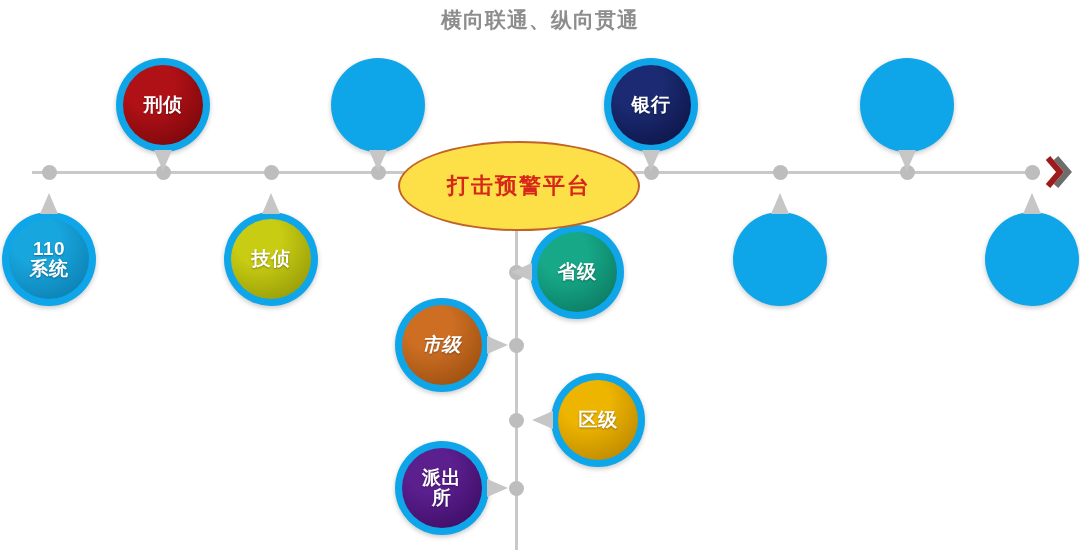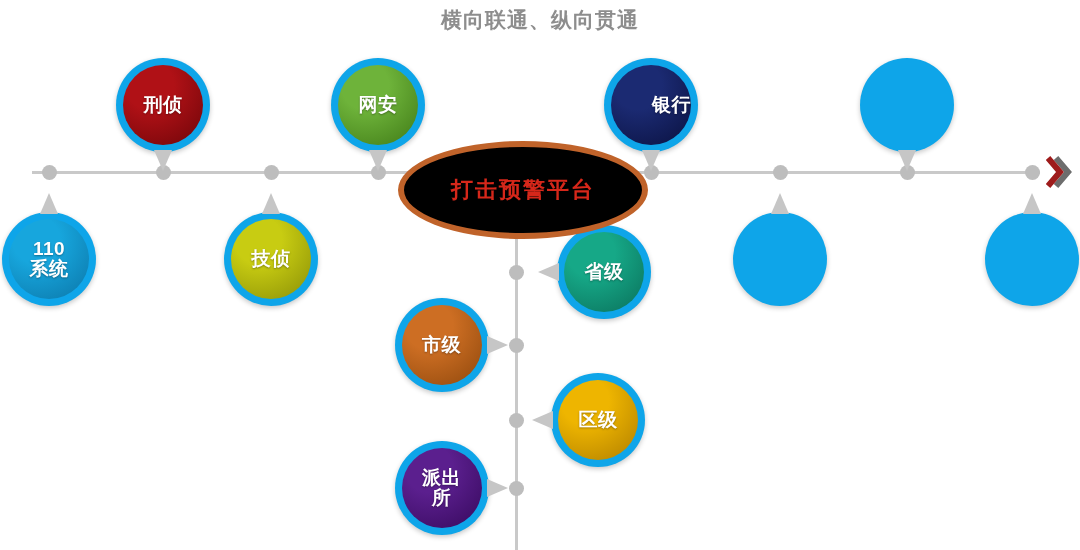--- a/index.html
+++ b/index.html
@@ -134,23 +134,23 @@
     border-left: 21px solid #c6c6c6;
   }
 
   
   .center-node {
     position: absolute;
     left: 398px;
     top: 141px;
     width: 238px;
     height: 86px;
-    border: 6px solid #0f766e;
-    border-radius: 50%;
-    background: #000000;
+    border: 2px solid #0f766e;
+    border-radius: 50%;
+    background: #fde047;
     display: flex;
     align-items: center;
     justify-content: center;
     z-index: 6;
   }
   .center-node .label {
     font-size: 22px;
     font-weight: bold;
     color: #d6271a;
     letter-spacing: 2px;
@@ -193,29 +193,24 @@
       <div class="balloon" style="left: 116px; top: 58px;">
         <div class="tail down"></div>
         <div class="inner" style="background: radial-gradient(circle at 34% 26%, rgb(176, 17, 22) 0%, rgb(176, 17, 22) 30%, rgb(110, 5, 9) 100%);">
           <div>
             <span>刑侦</span>
           </div>
         </div>
       </div>
       <div class="balloon" style="left: 331px; top: 58px;">
         <div class="tail down"></div>
-        <div class="inner" style="background: radial-gradient(circle at 34% 26%, rgb(110, 179, 58) 0%, rgb(110, 179, 58) 30%, rgb(63, 122, 22) 100%);">
-          <div>
-            <span>网安</span>
-          </div>
-        </div>
       </div>
       <div class="balloon" style="left: 604px; top: 58px;">
         <div class="tail down"></div>
-        <div class="inner" style="background: radial-gradient(circle at 34% 26%, rgb(27, 42, 114) 0%, rgb(27, 42, 114) 30%, rgb(10, 17, 63) 100%); justify-content: flex-end;">
+        <div class="inner" style="background: radial-gradient(circle at 34% 26%, rgb(27, 42, 114) 0%, rgb(27, 42, 114) 30%, rgb(10, 17, 63) 100%);">
           <div>
             <span>银行</span>
           </div>
         </div>
       </div>
       <div class="balloon" style="left: 860px; top: 58px;">
         <div class="tail down"></div>
       </div>
       <div class="balloon" style="left: 2px; top: 212px;">
         <div class="tail up"></div>
@@ -233,31 +228,31 @@
             <span>技侦</span>
           </div>
         </div>
       </div>
       <div class="balloon" style="left: 733px; top: 212px;">
         <div class="tail up"></div>
       </div>
       <div class="balloon" style="left: 985px; top: 212px;">
         <div class="tail up"></div>
       </div>
-      <div class="balloon" style="left: 557px; top: 225px;">
+      <div class="balloon" style="left: 530px; top: 225px;">
         <div class="tail left"></div>
         <div class="inner" style="background: radial-gradient(circle at 34% 26%, rgb(22, 168, 135) 0%, rgb(22, 168, 135) 30%, rgb(10, 112, 90) 100%);">
           <div>
             <span>省级</span>
           </div>
         </div>
       </div>
       <div class="balloon" style="left: 394.5px; top: 298px;">
         <div class="tail right"></div>
-        <div class="inner" style="background: radial-gradient(circle at 34% 26%, rgb(205, 110, 35) 0%, rgb(205, 110, 35) 30%, rgb(143, 72, 12) 100%);">
+        <div class="inner" style="background: radial-gradient(circle at 34% 26%, rgb(205, 110, 35) 0%, rgb(205, 110, 35) 30%, rgb(143, 72, 12) 100%); font-style: italic;">
           <div>
             <span>市级</span>
           </div>
         </div>
       </div>
       <div class="balloon" style="left: 551px; top: 373px;">
         <div class="tail left"></div>
         <div class="inner" style="background: radial-gradient(circle at 34% 26%, rgb(238, 181, 0) 0%, rgb(238, 181, 0) 30%, rgb(176, 126, 0) 100%);">
           <div>
             <span>区级</span>

